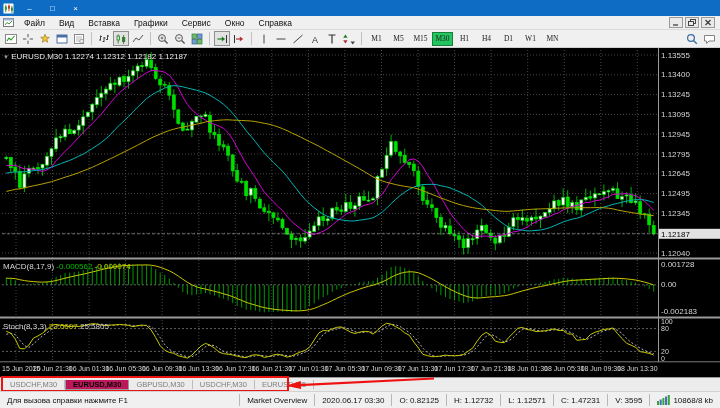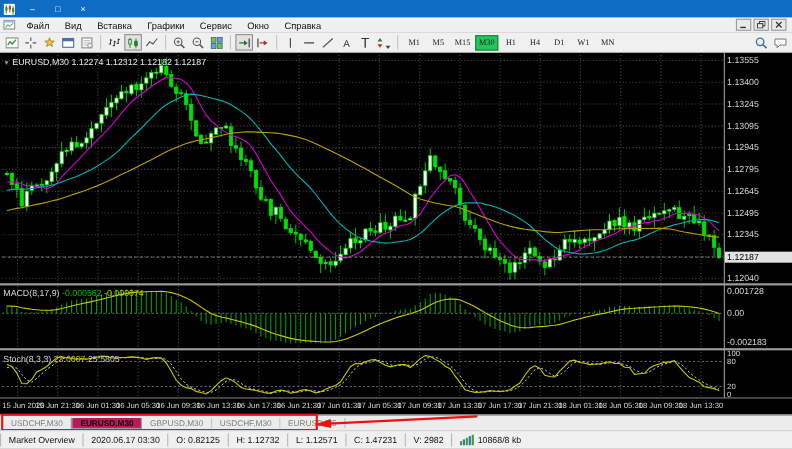--- a/index.html
+++ b/index.html
@@ -780,27 +780,28 @@
 
   <div class="anno-box"></div>
   <div class="anno-arrow">
     <svg width="158" height="18" viewBox="0 0 158 18">
       <line x1="152" y1="4.5" x2="17" y2="11.1" stroke="#ee1111" stroke-width="2.2"></line>
       <polygon points="4,11.8 19.1,15 18.7,7" fill="#ee1111"></polygon>
     </svg>
   </div>
 
   <div class="statusbar">
+    <span class="ssec first">Для вызова справки нажмите F1</span>
     <span class="ssec">Market Overview</span>
     <span class="ssec">2020.06.17 03:30</span>
     <span class="ssec">O: 0.82125</span>
     <span class="ssec">H: 1.12732</span>
     <span class="ssec">L: 1.12571</span>
     <span class="ssec">C: 1.47231</span>
-    <span class="ssec">V: 2982</span>
+    <span class="ssec">V: 3595</span>
     <span class="ssec">
       <svg width="13" height="10" viewBox="0 0 13 10">
           <rect x="0" y="6" width="2" height="4" fill="#3aa13a"></rect>
           <rect x="2.7" y="4.5" width="2" height="5.5" fill="#3a6fb0"></rect>
           <rect x="5.4" y="3" width="2" height="7" fill="#3aa13a"></rect>
           <rect x="8.1" y="1.5" width="2" height="8.5" fill="#3a6fb0"></rect>
           <rect x="10.8" y="0" width="2" height="10" fill="#3aa13a"></rect>
         </svg>
       <span>10868/8 kb</span>
     </span>

